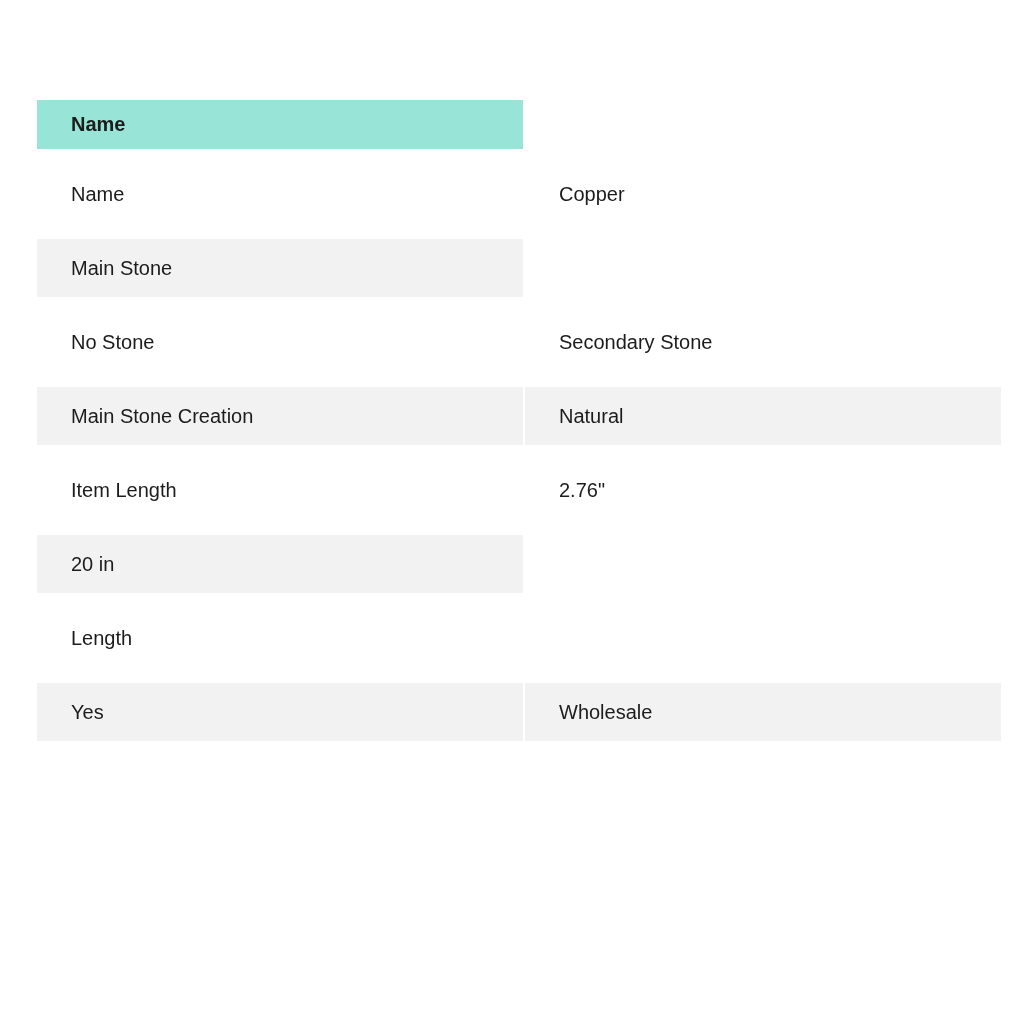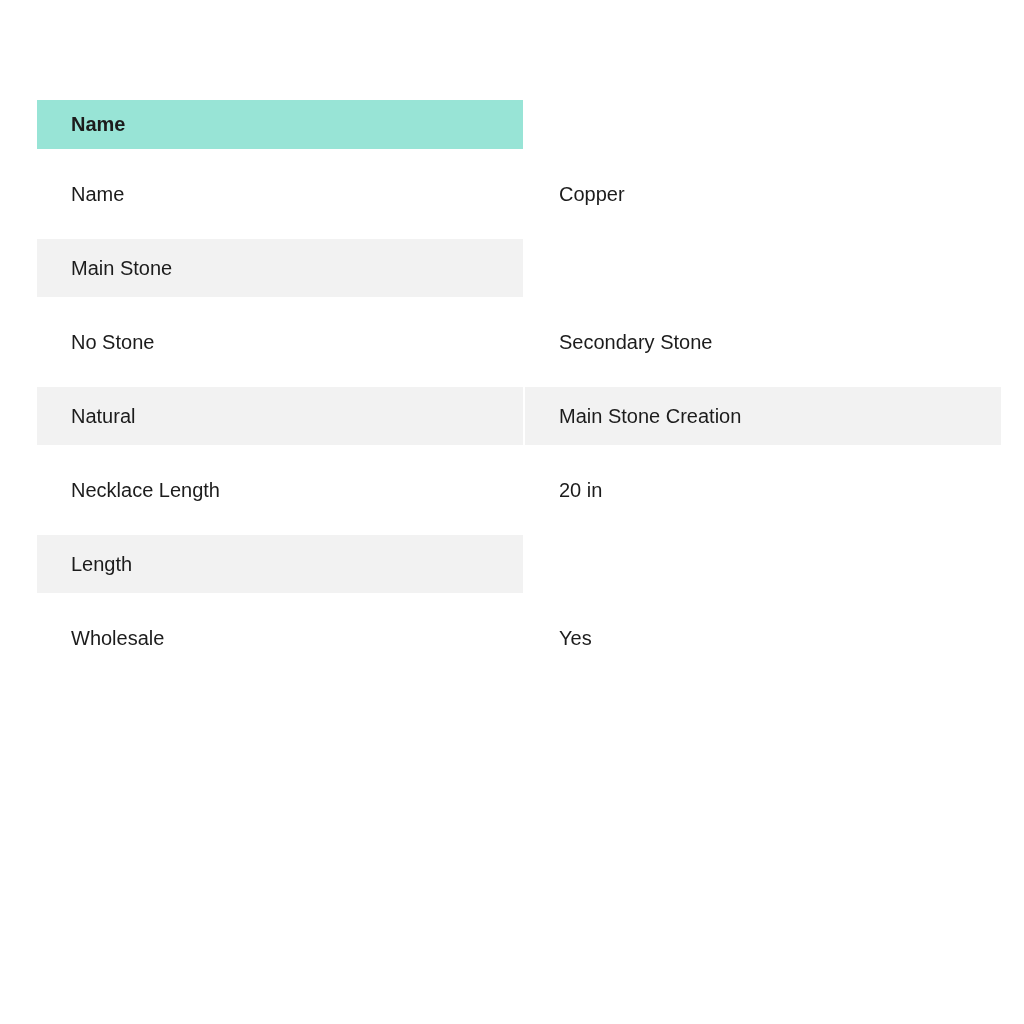--- a/index.html
+++ b/index.html
@@ -67,33 +67,36 @@
     <div class="row">
       <div class="cell">Main Stone</div>
     </div>
 
     <div class="row">
       <div class="cell">No Stone</div>
       <div class="cell">Secondary Stone</div>
     </div>
 
     <div class="row">
+      <div class="cell">Main Stone Creation</div>
       <div class="cell">Natural</div>
-      <div class="cell">Main Stone Creation</div>
     </div>
 
+    <div class="row">
+      <div class="cell">Item Length</div>
+      <div class="cell">2.76"</div>
+    </div>
 
     <div class="row">
-      <div class="cell">Necklace Length</div>
       <div class="cell">20 in</div>
     </div>
 
     <div class="row">
       <div class="cell">Length</div>
     </div>
 
     <div class="row">
+      <div class="cell">Yes</div>
       <div class="cell">Wholesale</div>
-      <div class="cell">Yes</div>
     </div>
 
   </div>
 </div>
 
 </body></html>

